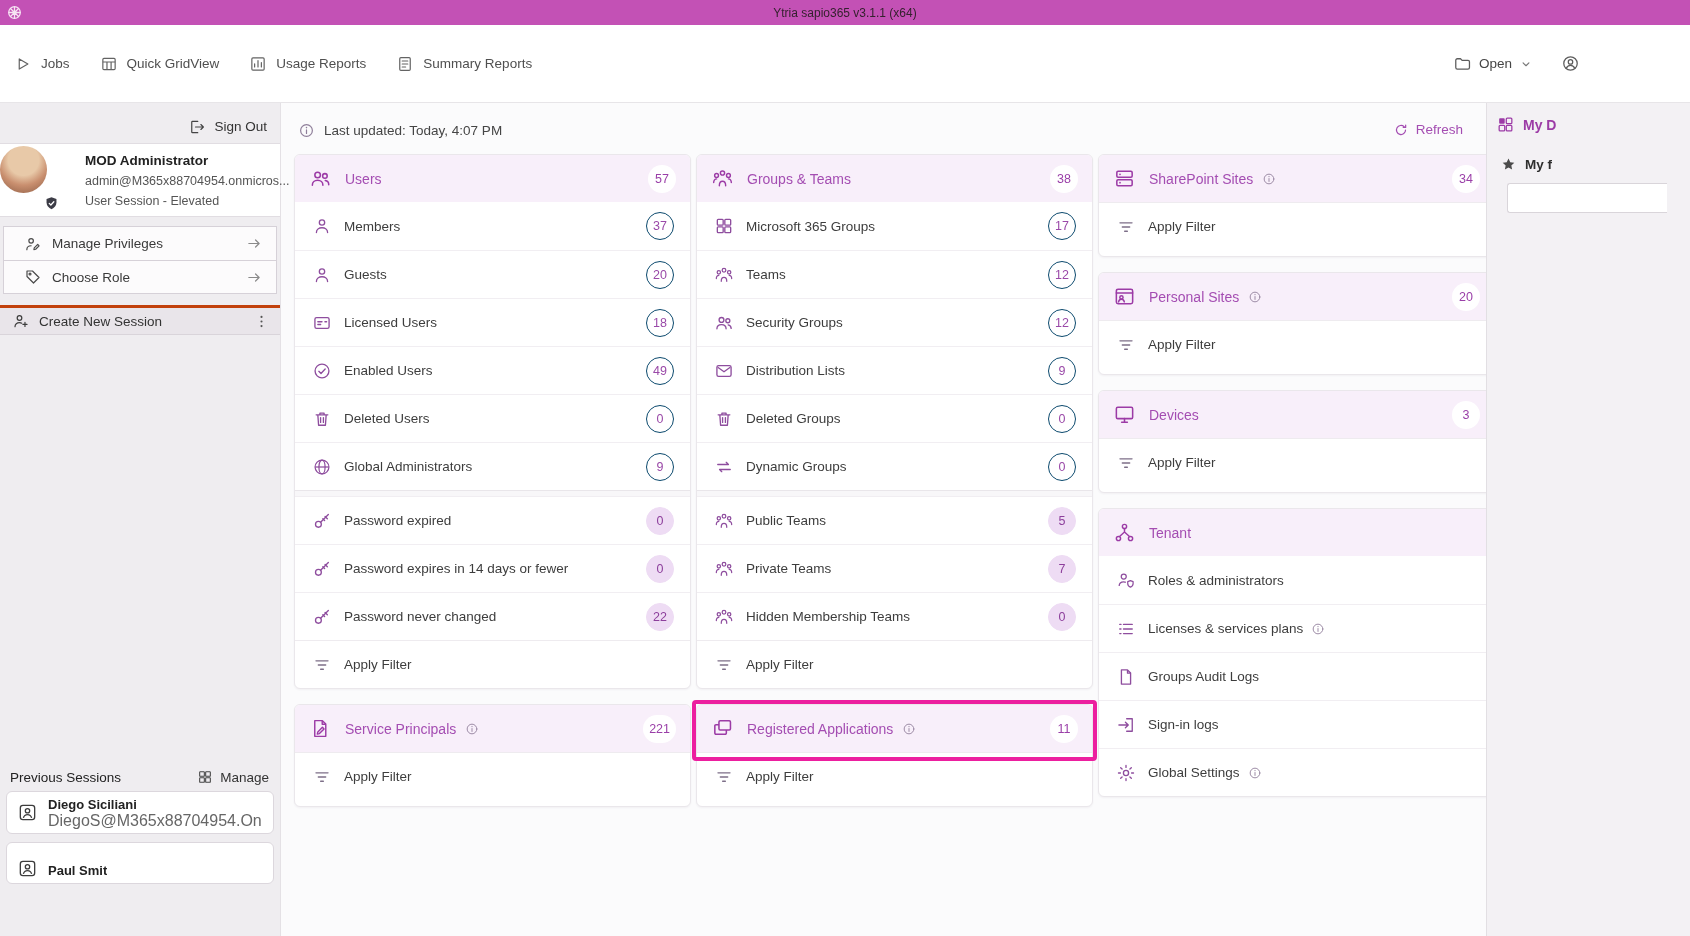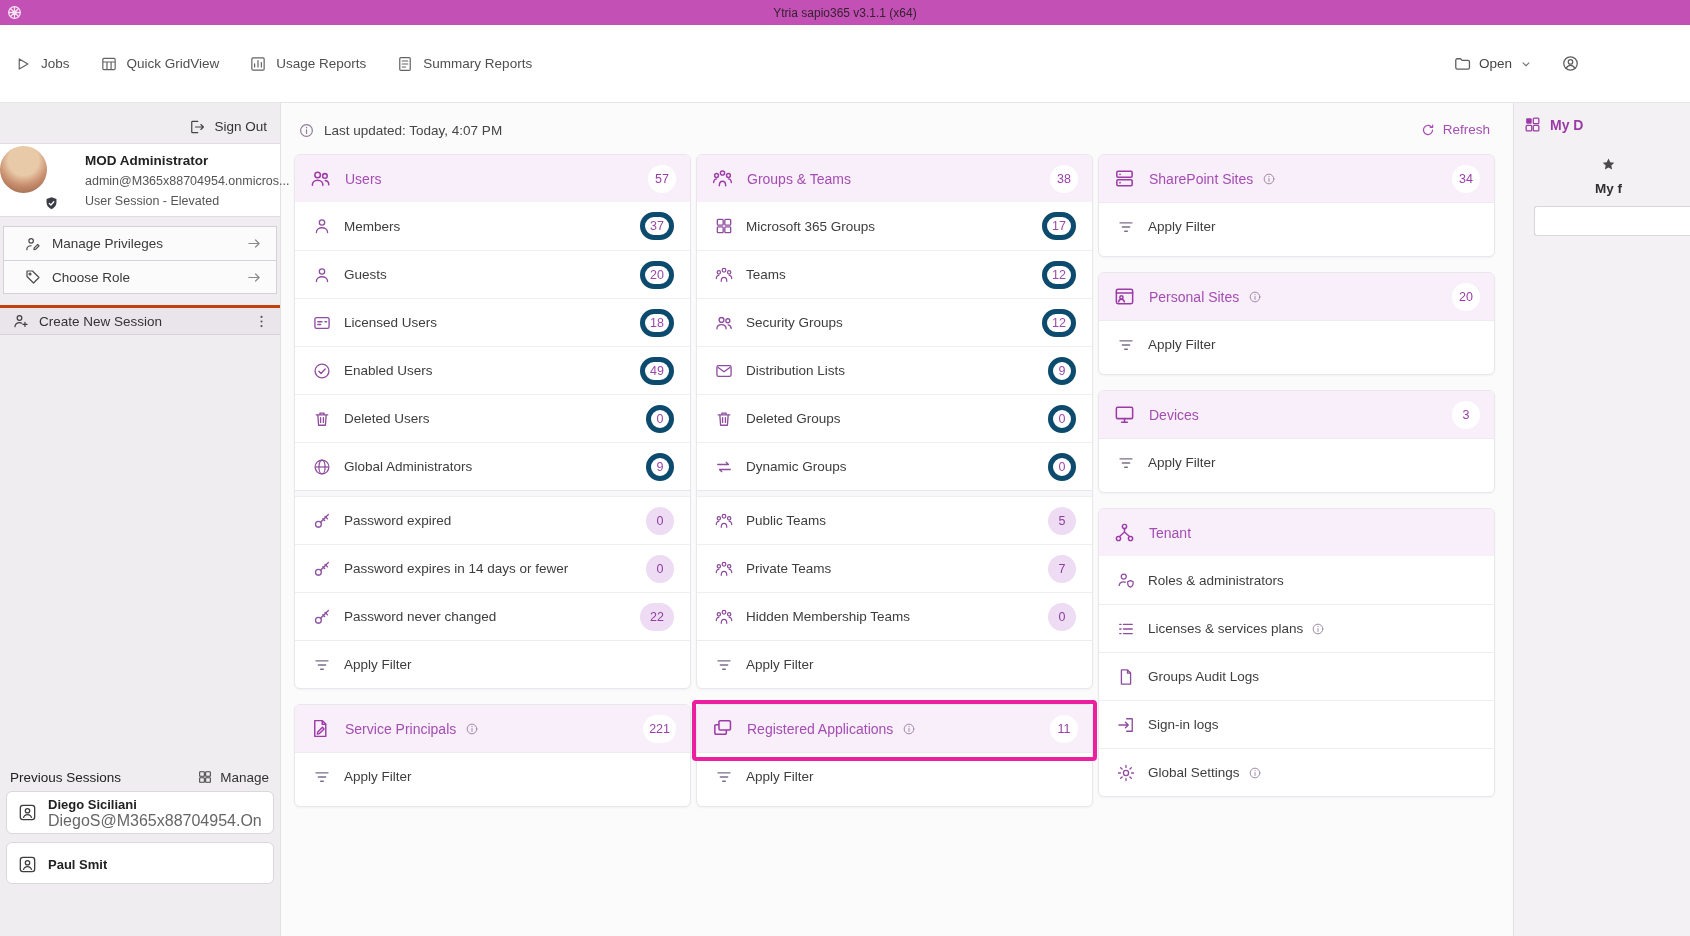--- a/index.html
+++ b/index.html
@@ -22,21 +22,21 @@
   .nav-right { margin-left:auto; margin-right:110px; display:flex; align-items:center; gap:28px; }
   .open-btn { display:flex; align-items:center; gap:7px; color:#454545; }
   .open-btn .ic { width:19px; height:19px; color:#5c5c5c; }
   .open-btn .chev { width:14px; height:14px; color:#777; }
   .acct-ic { width:19px; height:19px; color:#5c5c5c; }
 
   
   .app-body { display:flex; height:833px; }
   .sidebar { width:280px; flex:none; background:#efedf0; display:flex; flex-direction:column; padding-top:7px; }
   .main { flex:1; background:#fbfbfc; border-left:1px solid #e4e1e5; padding:9px 19px 0 13px; overflow:hidden; }
-  .right-panel { width:177px; flex:none; background:#f3f1f4; border-left:1px solid #e2dfe3; padding-top:12px; overflow:hidden; }
+  .right-panel { width:204px; flex:none; background:#f3f1f4; border-left:1px solid #e2dfe3; padding-top:12px; overflow:hidden; }
 
   
   .signout-row { height:33px; display:flex; align-items:center; justify-content:flex-end; padding-right:13px; gap:8px; color:#333; }
   .signout-row .ic { width:18px; height:18px; color:#444; }
   .profile { background:#fff; border-top:1px solid #e1dde2; border-bottom:1px solid #e1dde2; height:74px; position:relative; }
   .avatar { position:absolute; left:0; top:2px; width:47px; height:47px; border-radius:50%;
             background: radial-gradient(circle at 50% 30%, #e8c9a8 0 38%, #c98f6f 62%, #8a5a42 100%); }
   .shield-badge { position:absolute; left:42px; top:50px; width:19px; height:19px; color:#3c3c46; background:#fff; border-radius:50%; padding:1px; }
   .profile-text { margin-left:85px; padding-top:6px; }
   .profile-name { font-weight:bold; color:#222; line-height:21px; }
@@ -79,36 +79,36 @@
   .card-header { height:47px; background:#f8effa; border-radius:5px 5px 0 0; display:flex; align-items:center; padding:0 14px; gap:13px; }
   .card-title { color:#a44db2; font-size:14px; }
   .card-header .ic-h { width:23px; height:23px; color:#9c3ba6; flex:none; }
   .ic-info { width:14px; height:14px; color:#9b8aa4; margin-left:-4px; flex:none; }
   .badge-h { margin-left:auto; min-width:28px; height:28px; padding:0 6px; border-radius:14px; background:#fff;
              display:flex; align-items:center; justify-content:center; color:#9a3fa8; font-size:12.5px; }
   .row { height:48px; display:flex; align-items:center; padding:0 16px 0 17px; gap:12px; color:#3d3d3d; }
   .row + .row, .sep + .row, .card-header + .row { border-top:1px solid #f1eef2; }
   .card-header + .row { border-top:none; }
   .row .ic { width:20px; height:20px; color:#8e4d9e; flex:none; }
-  .badge { margin-left:auto; min-width:28px; height:28px; padding:0 5px; border-radius:14px; background:#fff; border:5px solid #0c4a6e;
+  .badge { margin-left:auto; min-width:28px; height:28px; padding:0 5px; border-radius:14px; background:#fff; border:1px solid #0c4a6e;
            display:flex; align-items:center; justify-content:center; color:#9a49a8; font-size:12.5px; }
   .badge.filled { background:#eedcf4; border-color:#eedcf4; color:#8d3f9c; }
   .sep { height:6px; background:#f8f7f9; border-top:1px solid #e9e6ea; }
   .row.apply { border-top:1px solid #eeebef; color:#3d3d3d; }
   .row.apply .ic { color:#7d6f88; }
 
   .reg-app { position:relative; }
   .hl-box { position:absolute; top:-5px; left:-5px; right:-5px; height:61px; border:4px solid #ec1f9f; border-radius:4px;
             pointer-events:none; z-index:4; }
 
   
   .rp-header { display:flex; align-items:center; gap:8px; padding-left:9px; color:#9c3ba6; font-size:14px; white-space:nowrap; overflow:hidden; }
   .rp-header .ic { width:19px; height:19px; color:#9c3ba6; flex:none; }
   .rp-title { font-weight:bold; max-width:34px; overflow:hidden; white-space:nowrap; }
-  .rp-fav { margin-top:22px; display:flex; align-items:center; gap:8px; padding-left:13px; color:#2f2f2f; font-weight:bold; white-space:nowrap;flex-direction:column; }
+  .rp-fav { margin-top:22px; display:flex; align-items:center; gap:8px; padding-left:13px; color:#2f2f2f; font-weight:bold; white-space:nowrap; }
   .rp-fav .ic { width:17px; height:17px; color:#4b4b4b; flex:none; }
   .rp-fav-label { max-width:30px; overflow:hidden; white-space:nowrap; }
   .rp-box { margin-top:10px; margin-left:20px; width:160px; height:30px; background:#fff; border:1px solid #d9d5da; border-right:none; border-radius:3px 0 0 3px; }
 
   .ic { display:block; }
 </style>
 </head>
 <body>
 
 <svg width="0" height="0" style="position:absolute" aria-hidden="true">
@@ -500,21 +500,21 @@
       </div>
       <div class="session-item" data-interactable="true">
         <svg class="ic" data-interactable="false">
             <use href="#i-person-box"></use>
           </svg>
         <div style="overflow:hidden">
           <div class="session-name" data-interactable="false">Diego Siciliani</div>
           <div class="session-email" data-interactable="false">DiegoS@M365x88704954.OnMicro...</div>
         </div>
       </div>
-      <div class="session-item" style="align-items:center; padding-top:7px;" data-interactable="true">
+      <div class="session-item" style="align-items:flex-end; padding-top:7px;" data-interactable="true">
         <svg class="ic" data-interactable="false">
             <use href="#i-person-box"></use>
           </svg>
         <div style="overflow:hidden">
           <div class="session-name" data-interactable="false">Paul Smit</div>
         </div>
       </div>
     </div>
   </aside>
 

